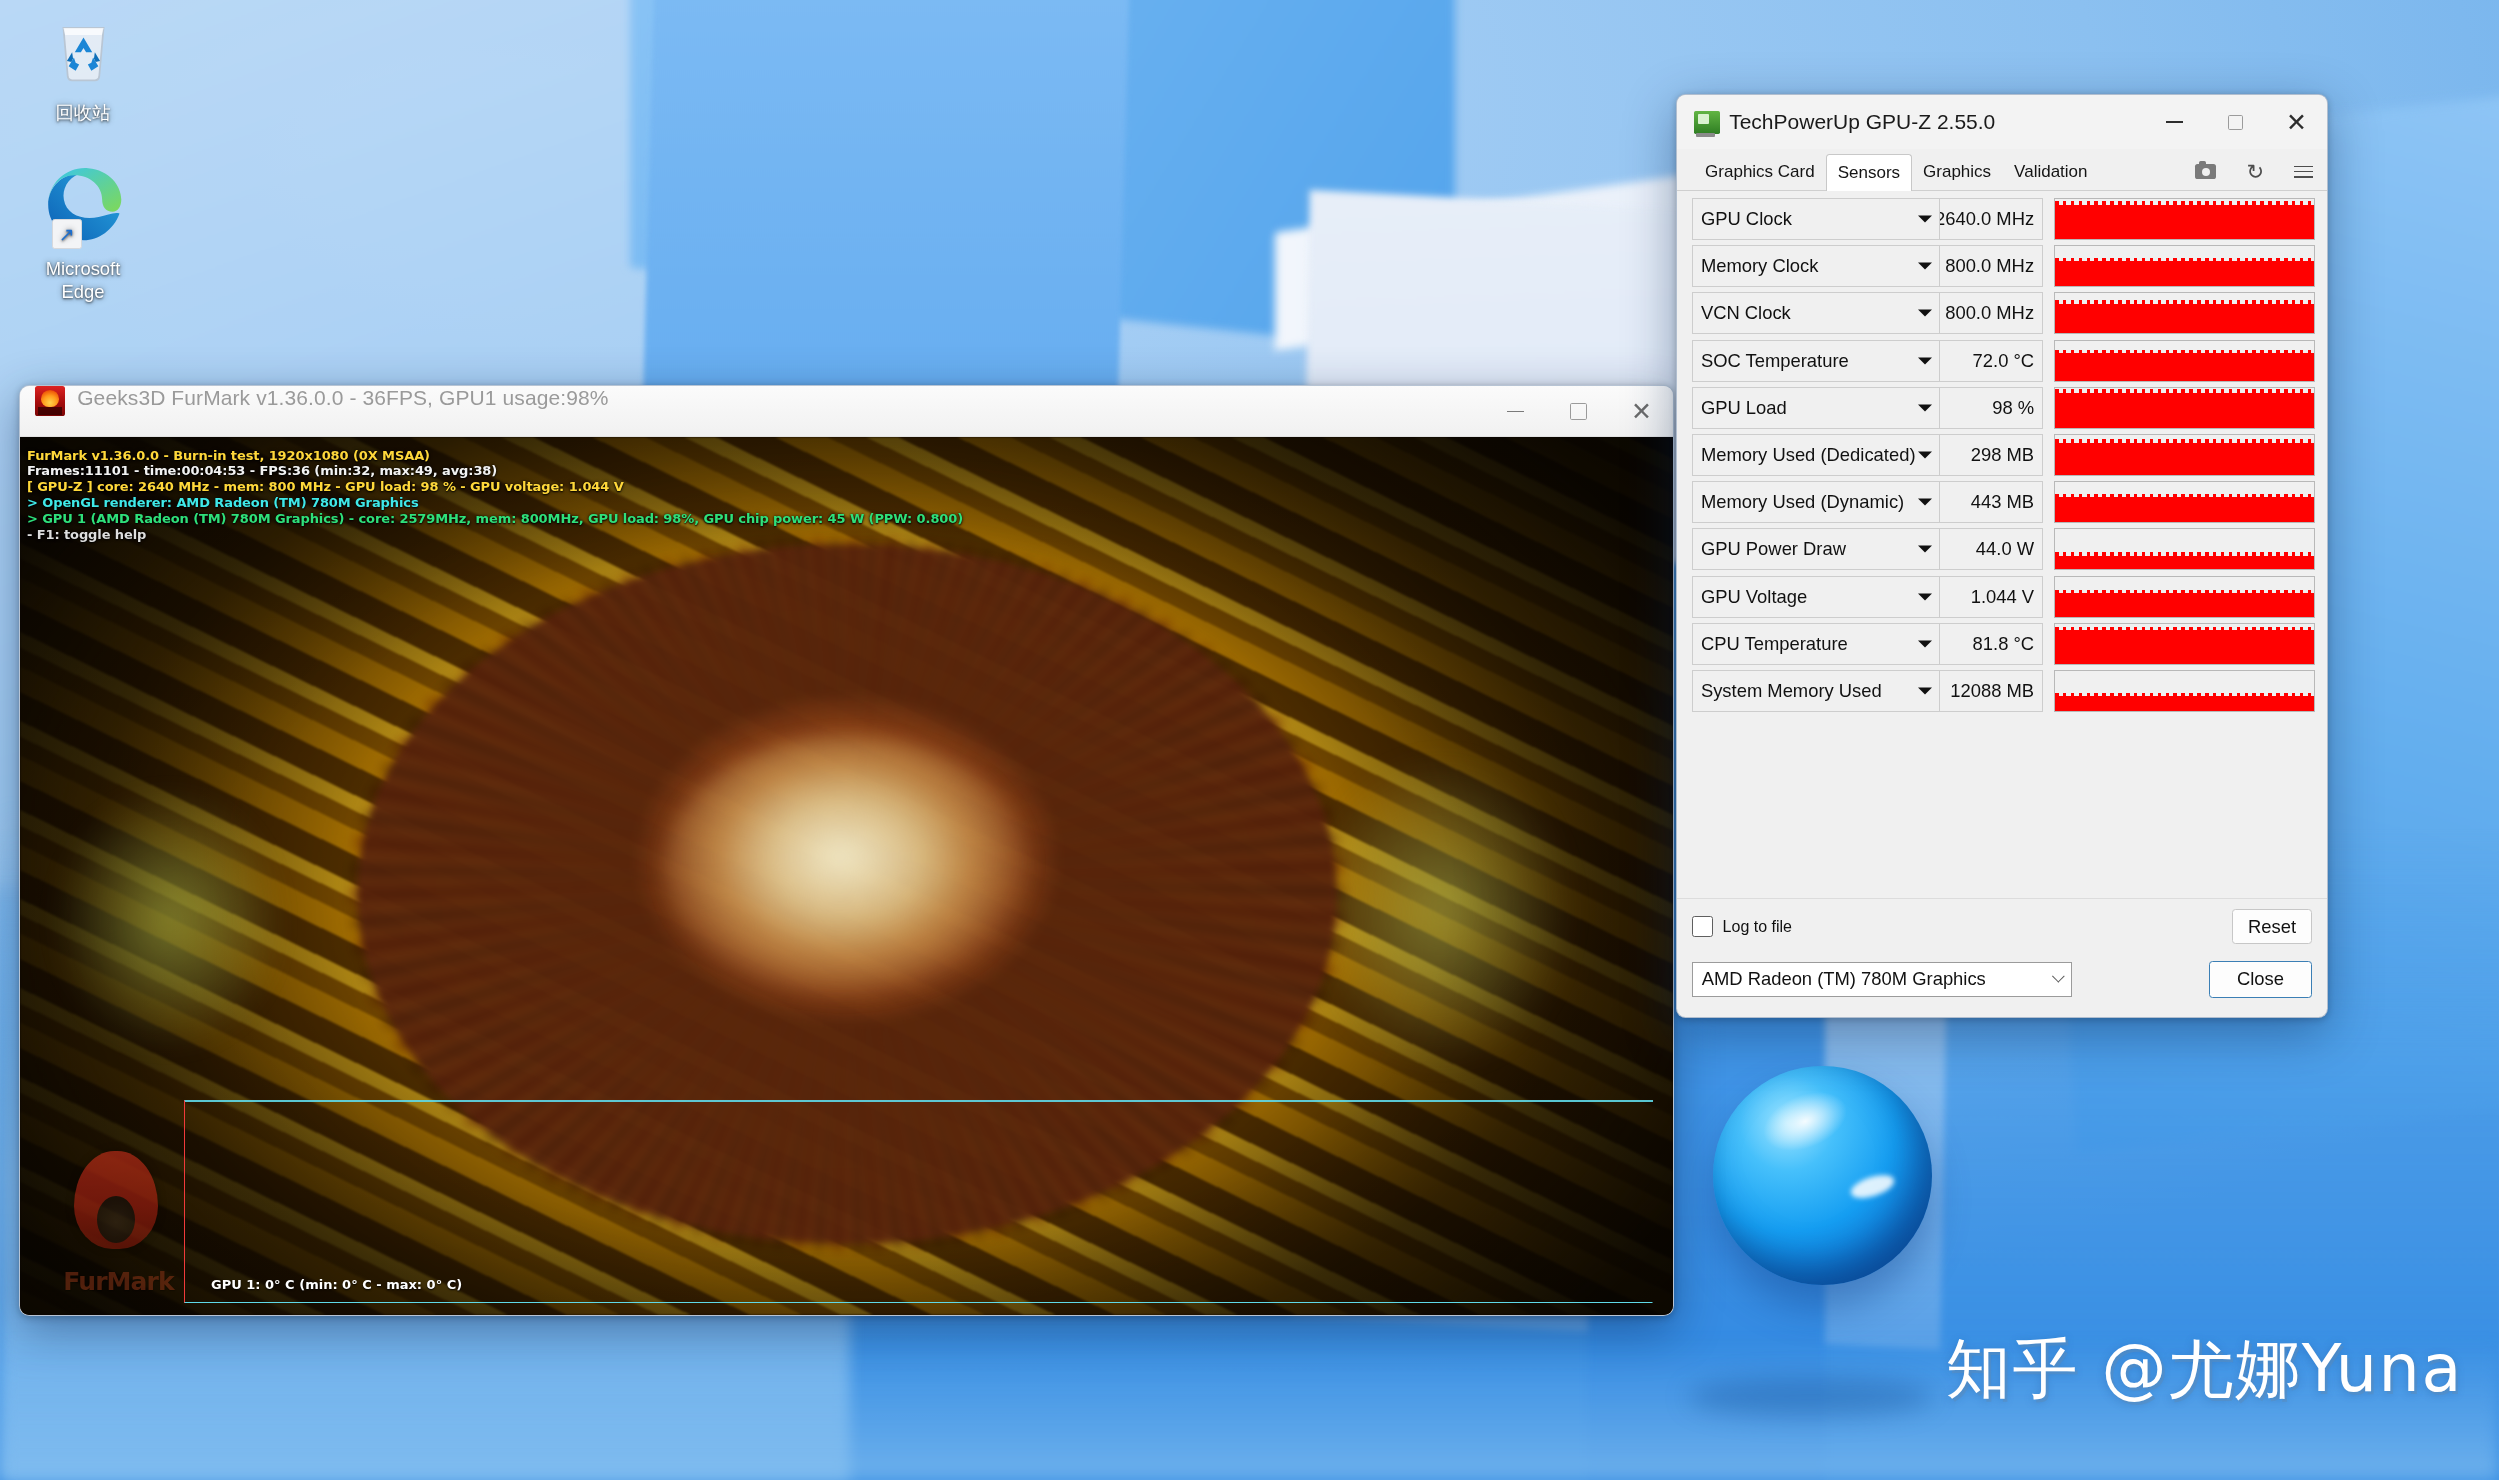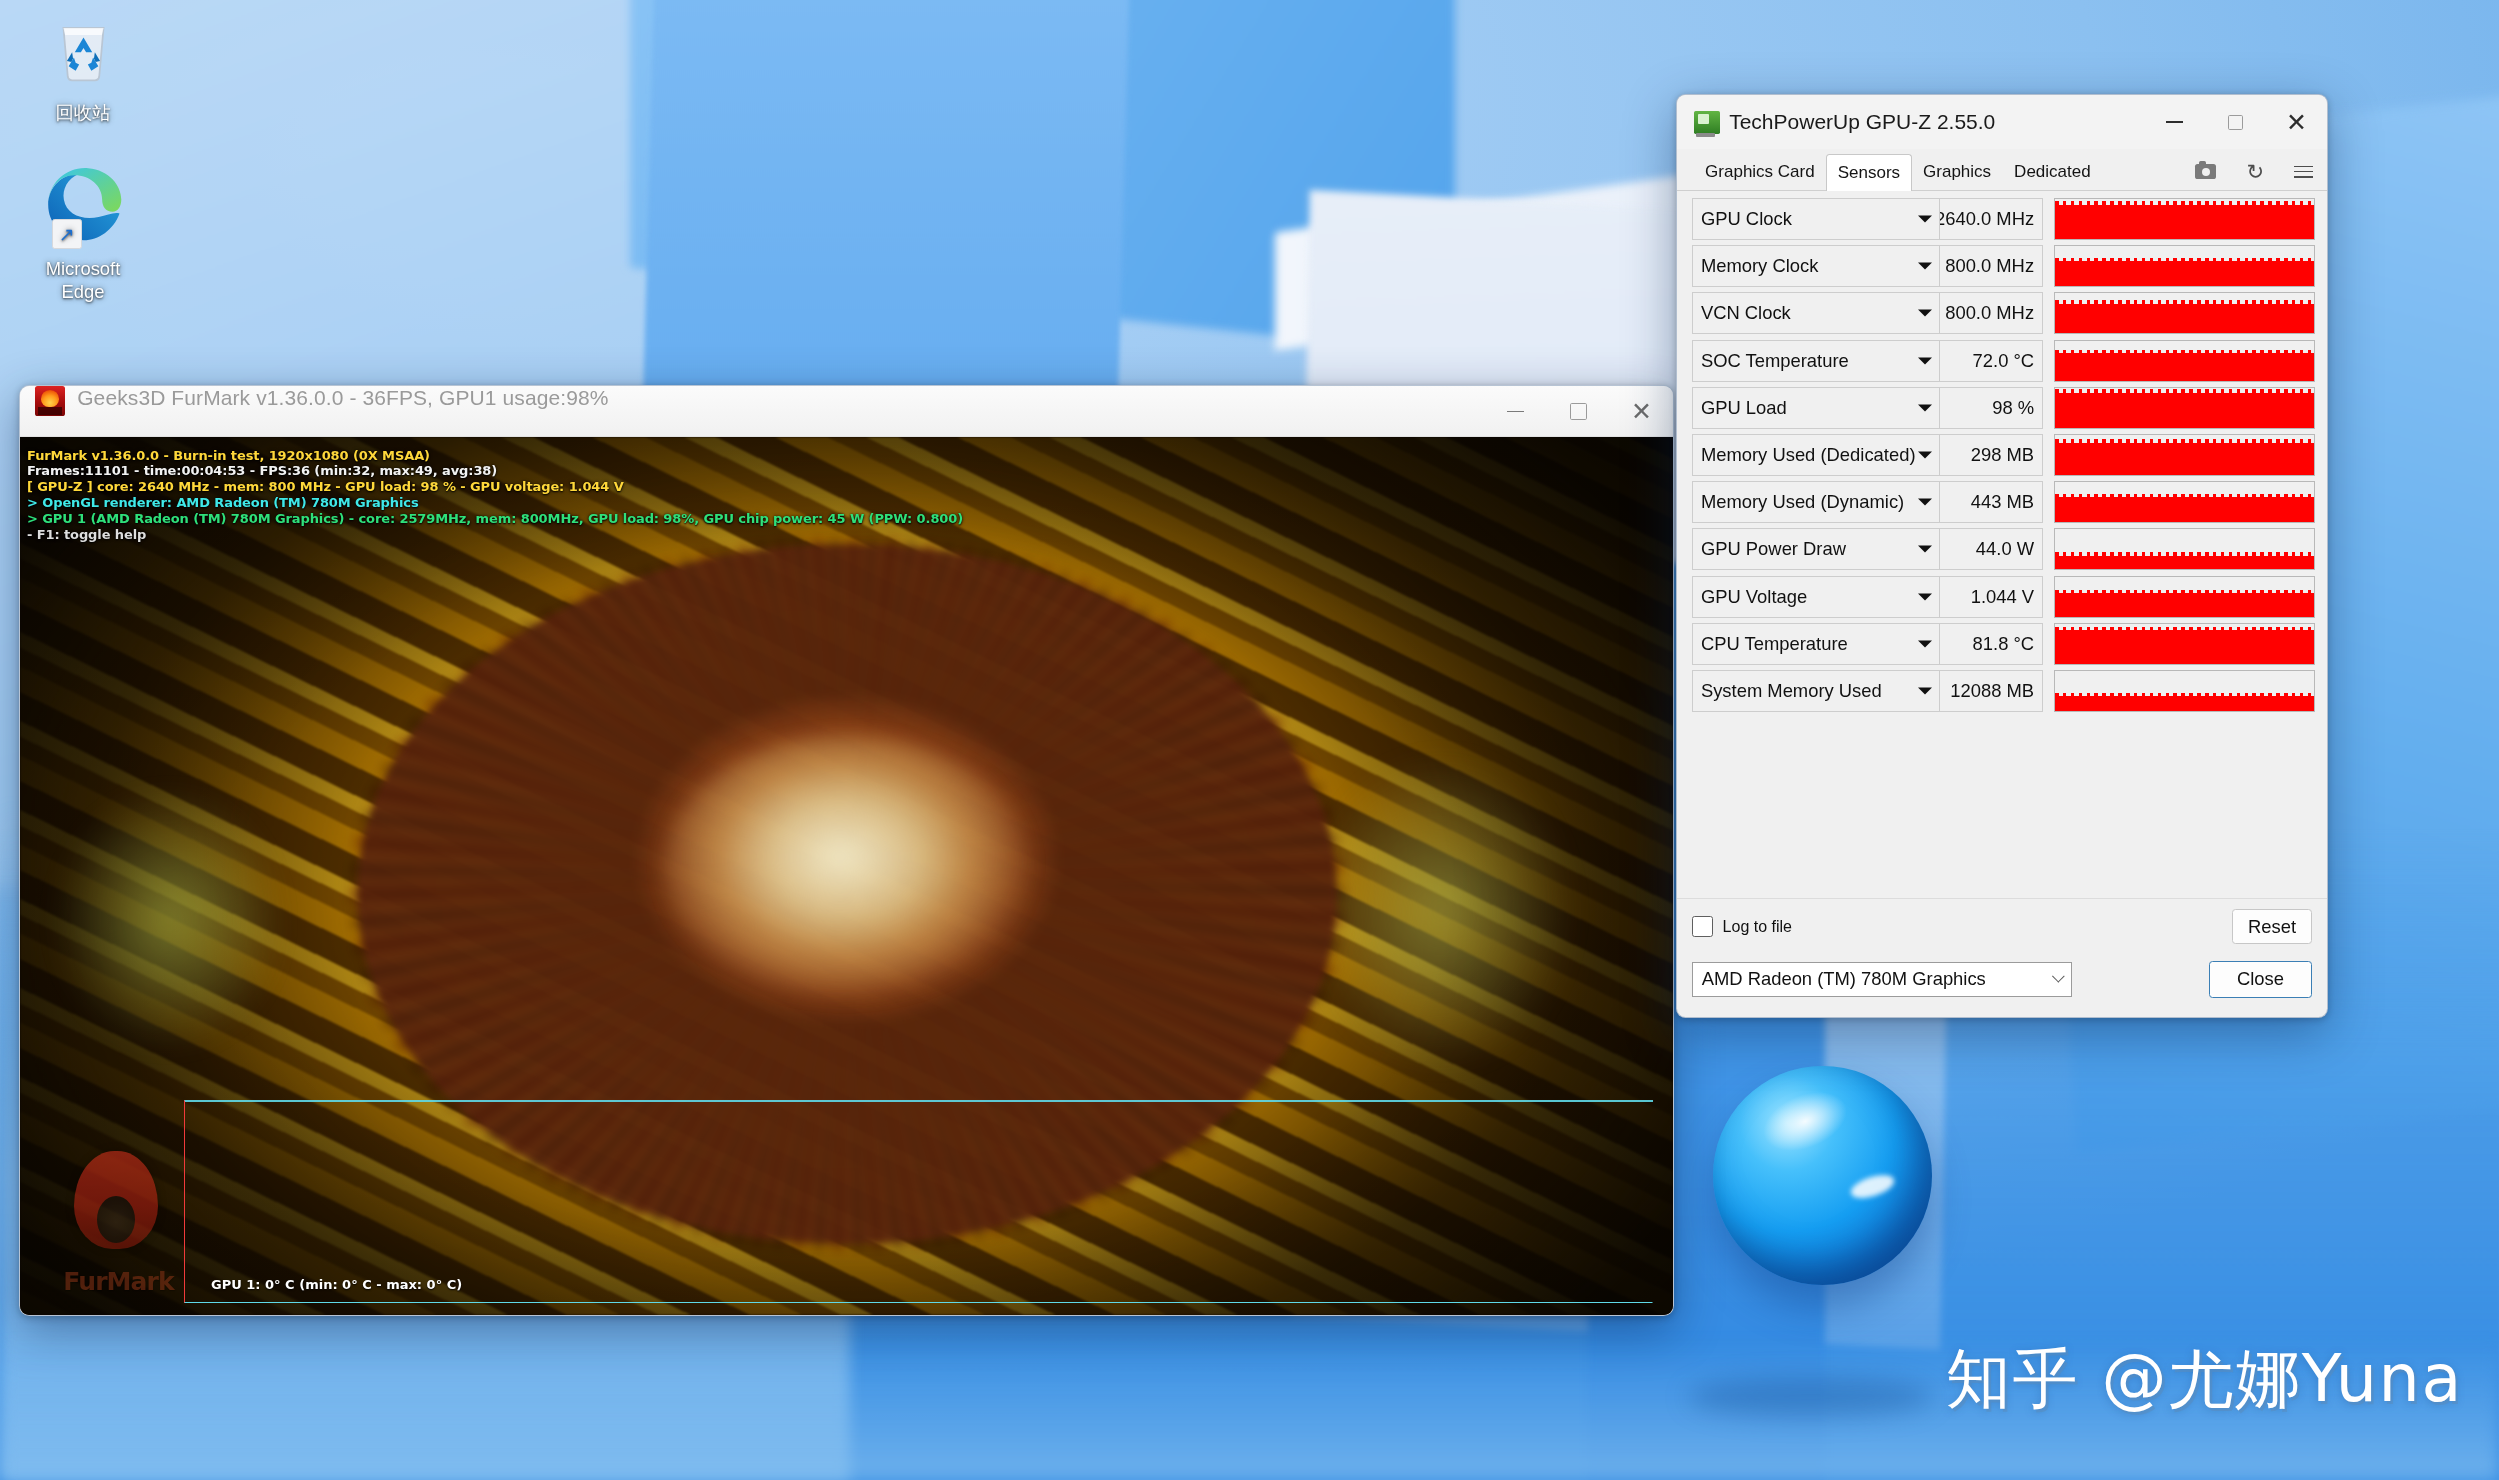--- a/index.html
+++ b/index.html
@@ -414,21 +414,21 @@
   }
   #gz-close{
     margin-left:auto; width:103px; height:37px; background:#fdfdfd;
     border:0.9px solid #3b7fb5; border-radius:3.5px;
     display:flex; align-items:center; justify-content:center;
     font-size:18.4px; color:#111;
   }
 
   
   #watermark{
-    position:absolute; right:37px; bottom:58px;
+    position:absolute; right:37px; bottom:68px;
     font-family:"DejaVu Sans", sans-serif;
     font-size:65px; color:#ffffff; letter-spacing:1.7px;
     text-shadow:2.6px 2.6px 0 rgba(90,140,190,.55), 0 1.7px 8.7px rgba(30,80,150,.35);
     user-select:none; white-space:nowrap;
   }
 </style>
 </head>
 <body>
 
 <div id="wallpaper">
@@ -552,21 +552,21 @@
       <div class="gz-wb close">
           <span class="x">✕</span>
         </div>
     </div>
   </div>
 
   <div id="gz-tabs">
     <div class="gz-tab">Graphics Card</div>
     <div class="gz-tab active">Sensors</div>
     <div class="gz-tab">Graphics</div>
-    <div class="gz-tab">Dedicated</div>
+    <div class="gz-tab">Validation</div>
     <div id="gz-toolicons">
       <span class="gz-ti">
           <span class="cam"></span>
         </span>
       <span class="gz-ti refresh">↻</span>
       <span class="gz-ti">
           <span class="burger">
             <i></i>
             <i></i>
             <i></i>

